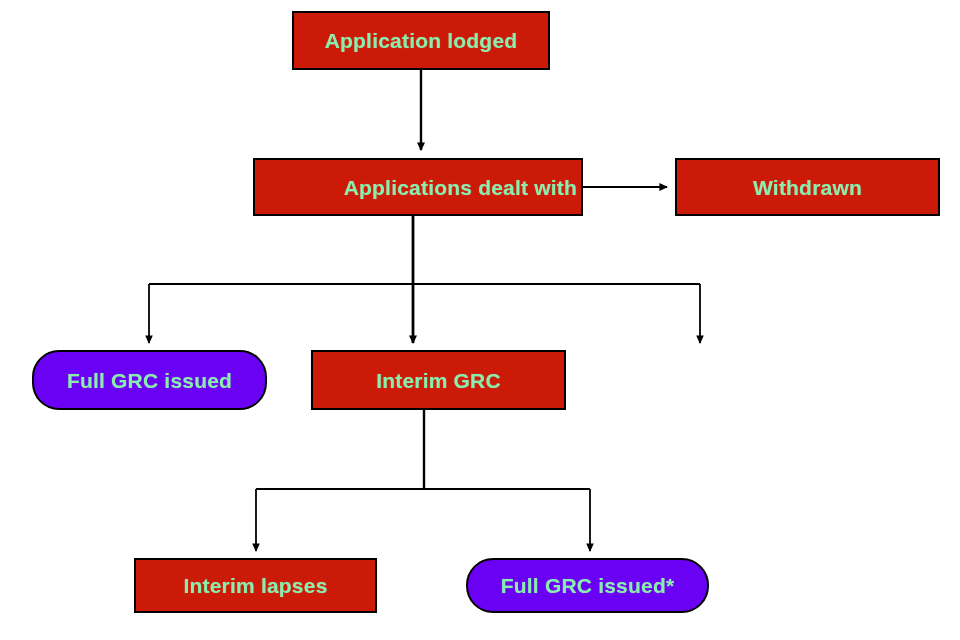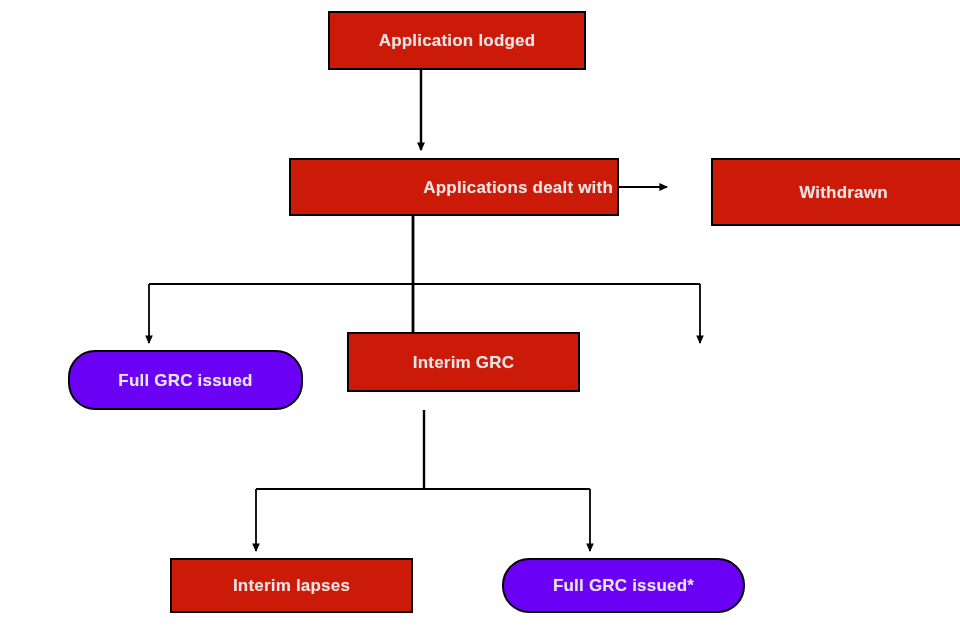--- a/index.html
+++ b/index.html
@@ -28,29 +28,28 @@
     height: 640px;
     pointer-events: none;
   }
   .node {
     position: absolute;
     box-sizing: border-box;
     border: 2px solid #000000;
     display: flex;
     align-items: center;
     justify-content: center;
-    color: #e5e5e5;
+    color: #86efac;
     font-weight: bold;
-    font-size: 17px;
+    font-size: 21px;
     letter-spacing: 0.2px;
     line-height: 1;
     text-align: center;
     white-space: nowrap;
     user-select: none;
-    margin-left: 36px;
   }
   .node.red    { background: #cc1a09; }
   .node.purple { background: #6a00f4; border-radius: 27px; }
   .node-label {
     display: block;
     padding: 0 4px;
     text-shadow: 0 0 1px rgba(255,255,255,0.35);
   }
 </style>
 </head>
@@ -98,29 +97,29 @@
   </svg>
 
   <div class="node red" style="left:292px; top:11px; width:258px; height:59px;">
     <span class="node-label">Application lodged</span>
   </div>
 
   <div class="node red" style="left:253px; top:158px; width:330px; height:58px;justify-content:flex-end;">
     <span class="node-label">Applications dealt with</span>
   </div>
 
-  <div class="node red" style="left:675px; top:158px; width:265px; height:68px;">
+  <div class="node red" style="left:675px; top:158px; width:265px; height:58px;">
     <span class="node-label">Withdrawn</span>
   </div>
 
   <div class="node purple" style="left:32px; top:350px; width:235px; height:60px;">
     <span class="node-label">Full GRC issued</span>
   </div>
 
-  <div class="node red" style="left:311px; top:332px; width:233px; height:60px;">
+  <div class="node red" style="left:311px; top:350px; width:255px; height:60px;">
     <span class="node-label">Interim GRC</span>
   </div>
 
 
   <div class="node red" style="left:134px; top:558px; width:243px; height:55px;">
     <span class="node-label">Interim lapses</span>
   </div>
 
   <div class="node purple" style="left:466px; top:558px; width:243px; height:55px;align-items:center;">
     <span class="node-label">Full GRC issued*</span>

